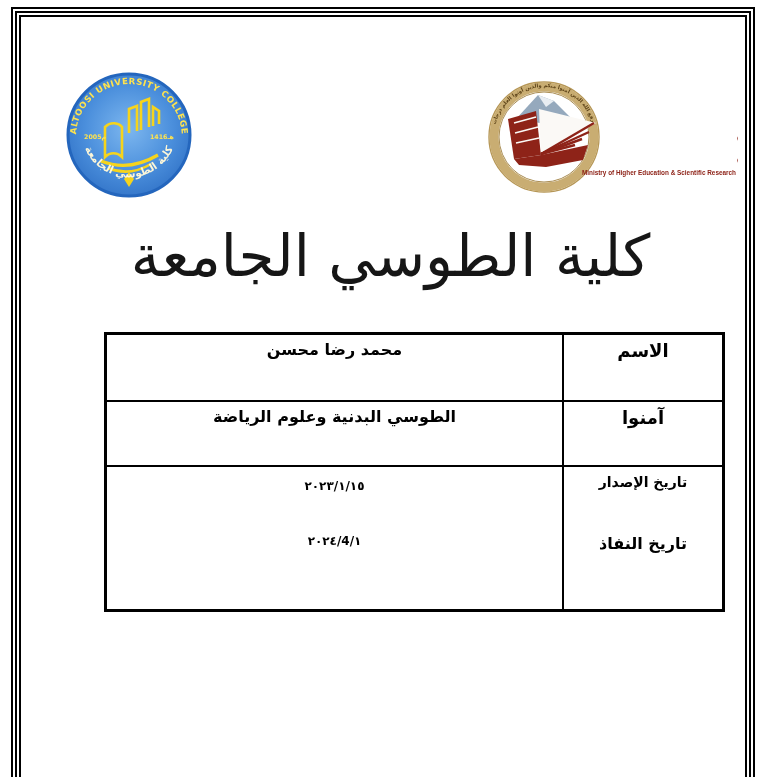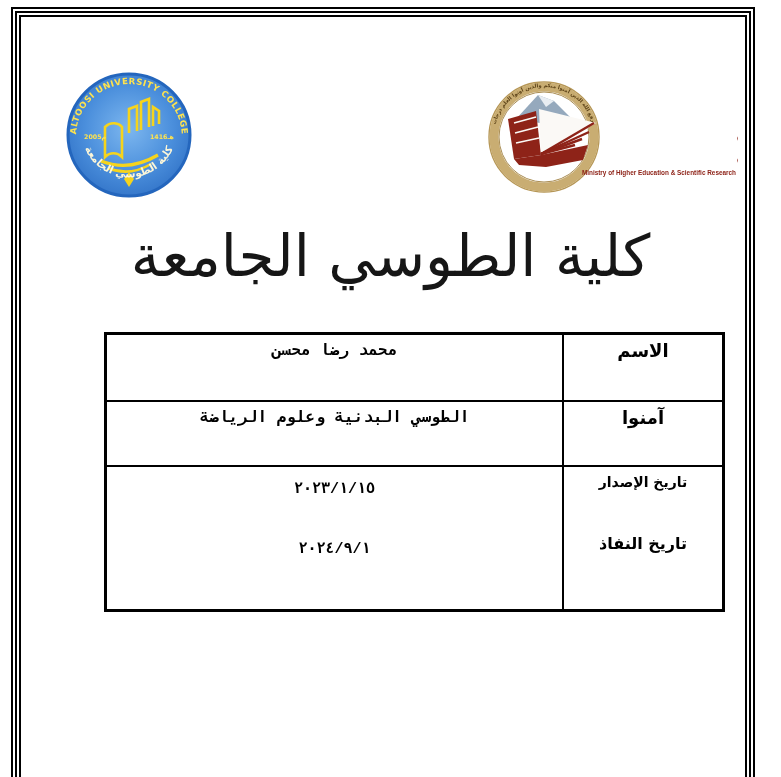--- a/index.html
+++ b/index.html
@@ -29,24 +29,24 @@
   .info-table{
     position:absolute;left:104px;top:332px;width:621px;height:280px;
     display:grid;direction:rtl;
     grid-template-columns:160px 1fr;
     grid-template-rows:67px 65px 1fr;
     border:2px solid #000;box-sizing:border-box;
     font-weight:bold;color:#000;
   }
   .cell{border:1px solid #000;text-align:center;padding-top:5px;box-sizing:border-box;direction:rtl;}
   .cell.label{font-size:18px;}
-  .cell.value{font-size:16px;font-family:Liberation Mono, monospace;}
+  .cell.value{font-size:16px;}
   .r3 .line1{font-size:14px;margin-top:2px;}
   .r3 .line2{font-size:16px;margin-top:44px;}
-  .date{direction:ltr;font-size:15px;letter-spacing:3px;}
+  .date{direction:ltr;font-size:12px;letter-spacing:3px;}
   .date.d1{margin-top:7px;}
   .date.d2{margin-top:41px;}
 </style>
 </head>
 <body>
 
 <div>
 
   <div class="pborder pb1"></div>
   <div class="pborder pb2"></div>
@@ -134,17 +134,17 @@
     <div class="cell value">
       <span>الطوسي البدنية وعلوم الرياضة</span>
     </div>
 
     <div class="cell label r3">
       <div class="line1">تاريخ الإصدار</div>
       <div class="line2">تاريخ النفاذ</div>
     </div>
     <div class="cell value r3">
       <div class="date d1">٢٠٢٣/١/١٥</div>
-      <div class="date d2">٢٠٢٤/٩/١</div>
+      <div class="date d2">٢٠٢٤/4/١</div>
     </div>
   </div>
 
 </div>
 
 </body></html>

